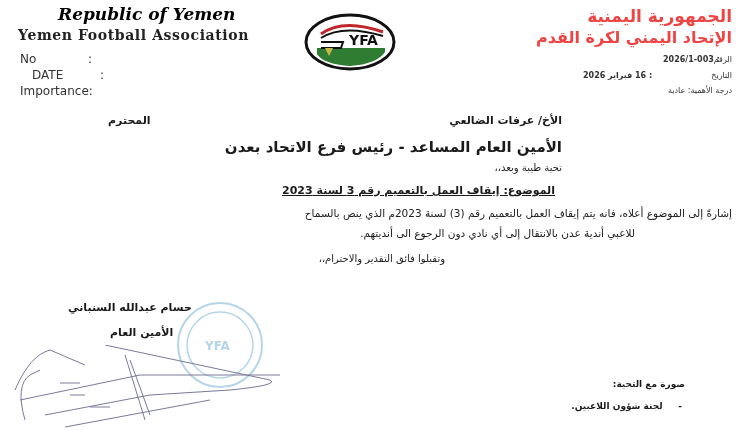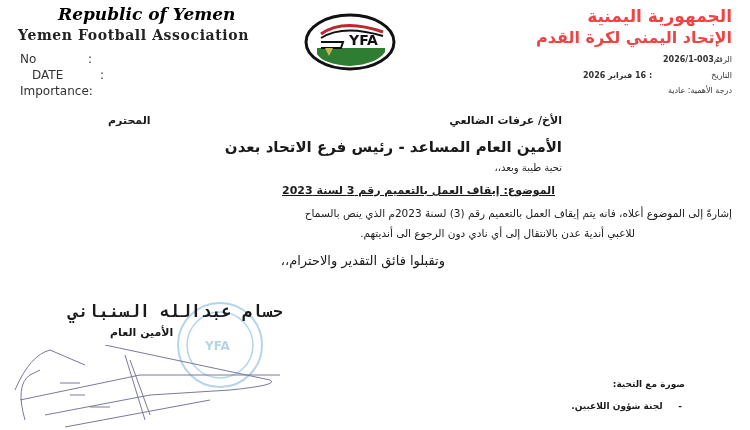--- a/index.html
+++ b/index.html
@@ -54,31 +54,31 @@
 
 <div class="abs rtl bold" style="right:188px; top:114px; font-size:11px;">الأخ/ عرفات الضالعي</div>
 <div class="abs rtl bold" style="left:108px; top:114px; font-size:11px;">المحترم</div>
 <div class="abs rtl bold" style="right:188px; top:138px; font-size:15px;">الأمين العام المساعد - رئيس فرع الاتحاد بعدن</div>
 <div class="abs rtl" style="right:188px; top:162px; font-size:10px;">تحية طيبة وبعد،،</div>
 
 <div class="abs rtl bold" style="right:195px; top:184px; font-size:11px; text-decoration:underline;">الموضوع: إيقاف العمل بالتعميم رقم 3 لسنة 2023</div>
 
 <div class="abs rtl" style="right:18px; top:207px; font-size:10.5px; width:720px;">إشارةً إلى الموضوع أعلاه، فانه يتم إيقاف العمل بالتعميم رقم (3) لسنة 2023م الذي ينص بالسماح</div>
 <div class="abs rtl" style="right:115px; top:227px; font-size:10.5px;">للاعبي أندية عدن بالانتقال إلى أي نادي دون الرجوع الى أنديتهم.</div>
-<div class="abs rtl" style="right:305px; top:253px; font-size:13px;">وتقبلوا فائق التقدير والاحترام،،</div>
+<div class="abs rtl" style="right:305px; top:253px; font-size:10px;">وتقبلوا فائق التقدير والاحترام،،</div>
 
 <div class="abs stamp">
   <svg width="130" height="100" viewBox="0 0 130 100">
     <circle cx="75" cy="45" r="42" fill="none" stroke="#5ba4cf" stroke-width="2"></circle>
     <circle cx="75" cy="45" r="33" fill="none" stroke="#5ba4cf" stroke-width="1.5"></circle>
     <text x="60" y="50" font-family="DejaVu Sans, sans-serif" font-size="12" fill="#5ba4cf" font-weight="bold">YFA</text>
   </svg>
 </div>
 
-<div class="abs rtl bold" style="left:68px; top:301px; font-size:17px;font-family:Liberation Mono, monospace;">حسام عبدالله السنباني</div>
+<div class="abs rtl bold" style="left:68px; top:301px; font-size:11px;">حسام عبدالله السنباني</div>
 <div class="abs rtl bold" style="left:110px; top:326px; font-size:11px;">الأمين العام</div>
 
 <div class="abs sig">
   <svg width="280" height="85" viewBox="0 0 280 85">
     <path d="M5 45 Q20 10 40 5 L75 20" stroke="#7a7a9a" stroke-width="1" fill="none"></path>
     <path d="M15 75 Q5 40 20 30 L30 25" stroke="#7a7a9a" stroke-width="1" fill="none"></path>
     <path d="M10 55 L130 30 L270 30" stroke="#7a7a9a" stroke-width="1" fill="none"></path>
     <path d="M35 70 L140 50 L220 45 Q270 40 260 35 L95 0" stroke="#7a7a9a" stroke-width="1" fill="none"></path>
     <path d="M50 38 L70 38 M60 50 L75 50 M80 62 L100 62" stroke="#7a7a9a" stroke-width="1" fill="none"></path>
     <path d="M115 10 L135 75 M120 15 L140 70" stroke="#7a7a9a" stroke-width="1" fill="none"></path>

